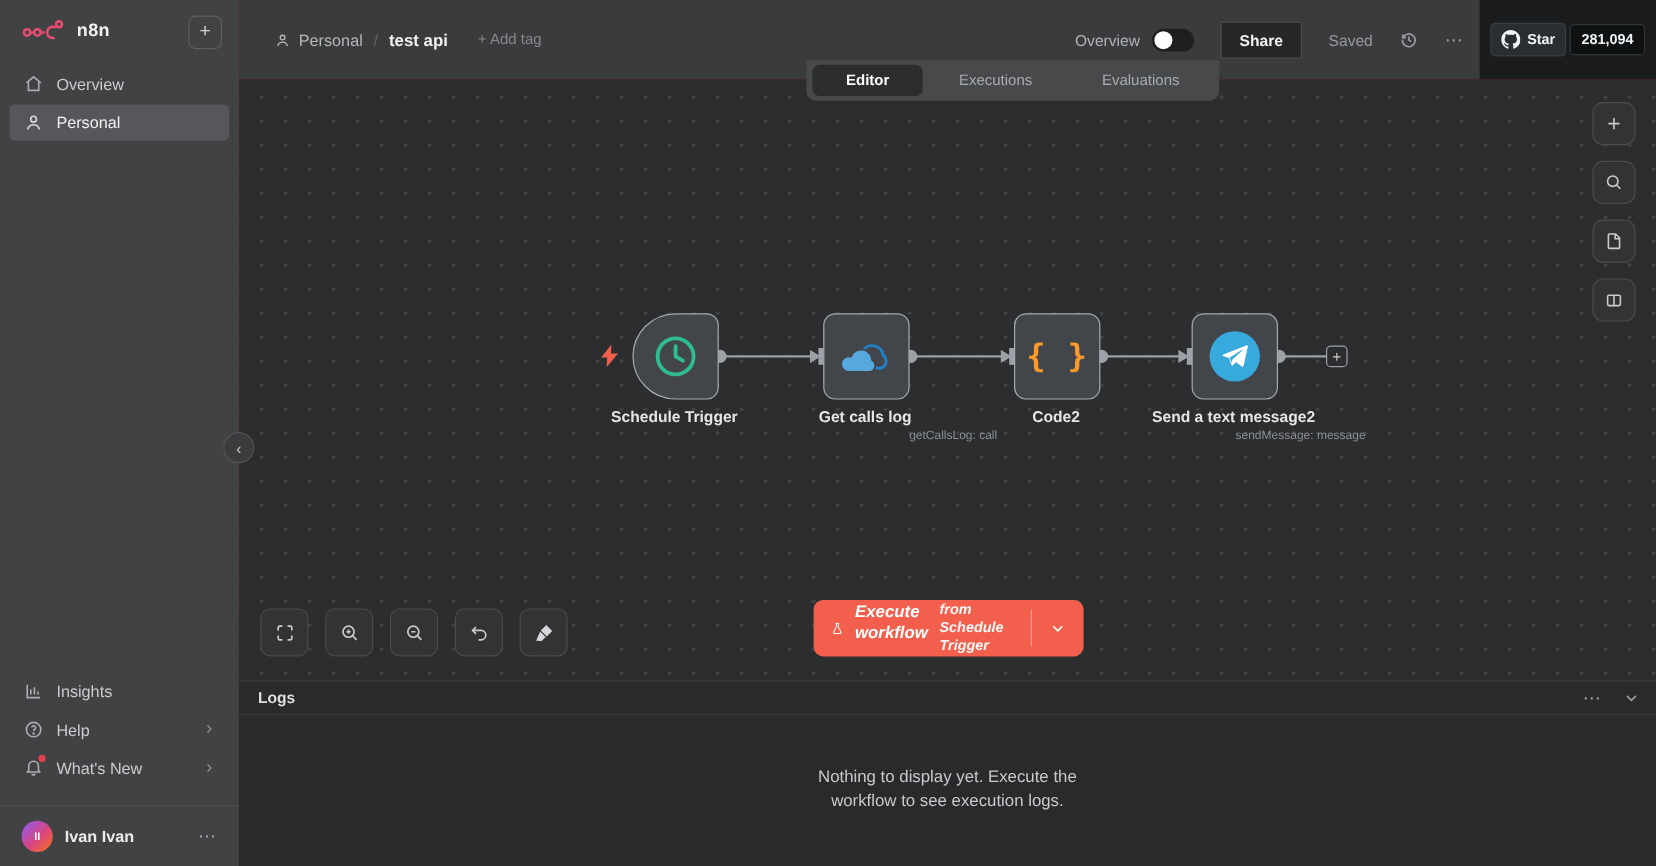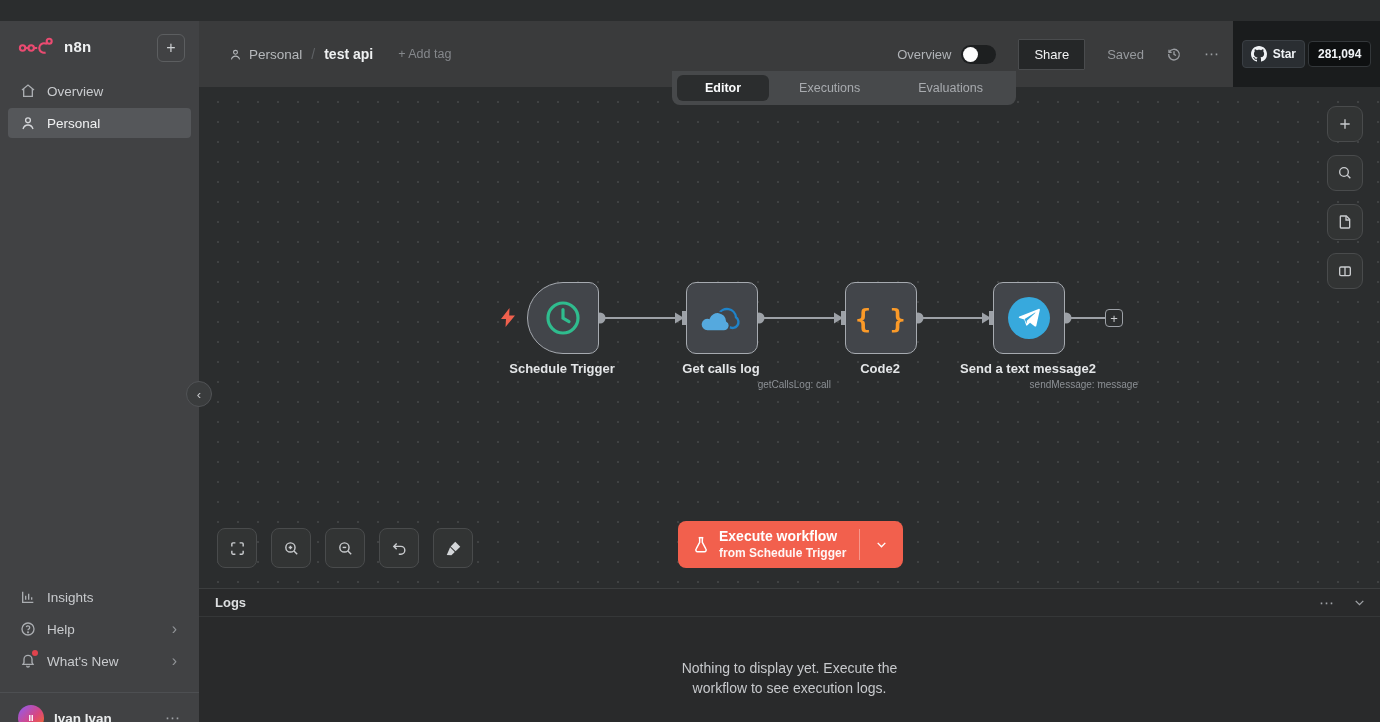--- a/index.html
+++ b/index.html
@@ -1,17 +1,17 @@
 <!DOCTYPE html>
 <html><head>
 <meta charset="utf-8">
 <style>
   * { margin:0; padding:0; box-sizing:border-box; }
   html,body { width:1380px; height:722px; background:#2b2d2e; font-family:"Liberation Sans", sans-serif; overflow:hidden; }
-  .app { position:relative; width:1380px; height:518px; background:#b91c1c;margin-top:21px; }
+  .app { position:relative; width:1380px; height:518px; background:#b91c1c; }
 
   
   .sidebar { position:absolute; left:0; top:0; width:199px; height:722px; background:#414244; z-index:5; }
   .brand-row { position:absolute; left:18px; top:14px; display:flex; align-items:center; gap:8px; }
   .brand-name { color:#eef0f1; font-size:15px; font-weight:700; letter-spacing:.3px; }
   .new-wf-btn { position:absolute; left:157px; top:13px; width:28px; height:28px; border:1px solid #5c5e60; border-radius:6px; color:#cdd0d3; font-size:16px; display:flex; align-items:center; justify-content:center; cursor:pointer; }
   .side-item { position:absolute; left:8px; right:8px; height:30px; display:flex; align-items:center; gap:11px; padding-left:12px; color:#c9cbce; font-size:13.5px; border-radius:4px; cursor:pointer; }
   .side-item svg { flex:0 0 auto; }
   .side-item.active { background:#55575a; color:#f0f1f2; }
   .side-item .chev { position:absolute; right:14px; color:#8f9296; font-size:16px; line-height:1; }
@@ -31,21 +31,21 @@
   .breadcrumb { position:absolute; left:30px; top:0; height:66px; display:flex; align-items:center; gap:9px; }
   .bc-project { color:#b5b8bb; font-size:13.5px; display:flex; align-items:center; gap:7px; cursor:pointer; }
   .bc-sep { color:#5f6265; font-size:14px; }
   .bc-title { color:#eef0f1; font-size:14px; font-weight:700; cursor:text; }
   .bc-addtag { color:#85888c; font-size:12.5px; margin-left:16px; cursor:pointer; }
   .header-right { position:absolute; right:160px; top:0; height:66px; display:flex; align-items:center; gap:22px; }
   .status-wrap { display:flex; align-items:center; gap:10px; }
   .status-label { color:#b0b3b7; font-size:13px; }
   .toggle { width:35px; height:19px; border-radius:10px; background:#1d1f20; position:relative; cursor:pointer; }
   .toggle-knob { position:absolute; left:2px; top:2px; width:15px; height:15px; border-radius:50%; background:#fdfdfd; }
-  .share-btn { background:#252728; border:1px solid #4a4c4e; border-radius:1px; color:#f2f3f4; font-size:13px; font-weight:400; padding:7px 15px; cursor:pointer; }
+  .share-btn { background:#252728; border:1px solid #4a4c4e; border-radius:1px; color:#f2f3f4; font-size:13px; font-weight:700; padding:7px 15px; cursor:pointer; }
   .saved-label { color:#96999d; font-size:13px; }
   .icon-btn { color:#9b9ea2; cursor:pointer; display:flex; align-items:center; }
   .github-panel { position:absolute; right:0; top:0; width:147px; height:66px; background:#1a1c1d; display:flex; align-items:center; justify-content:center; gap:3px; }
   .gh-star { display:flex; align-items:center; gap:6px; background:#2a2e32; border:1px solid #3a3f44; border-radius:4px; padding:5px 8px; cursor:pointer; }
   .gh-star-label { color:#f0f3f6; font-size:12px; font-weight:700; }
   .gh-count { background:#0e1011; border:1px solid #33373a; border-radius:4px; padding:5px 9px; color:#f0f3f6; font-size:12px; font-weight:700; cursor:pointer; }
 
   
   .tabbar { position:absolute; left:672px; top:50px; height:34px; background:#47494b; border-radius:0 0 8px 8px; display:flex; align-items:center; padding:0 5px; gap:2px; z-index:6; }
   .tab { font-size:12.5px; color:#a8abaf; padding:6px 28px; border-radius:6px; cursor:pointer; white-space:nowrap; }
@@ -66,21 +66,21 @@
   .add-node-sq { position:absolute; left:906px; top:222px; width:18px; height:18px; border:1.7px solid #9da1a7; border-radius:4px; background:#2b2d2e; color:#c9cbce; font-size:13px; display:flex; align-items:center; justify-content:center; z-index:2; cursor:pointer; }
   .bolt { position:absolute; left:301px; top:221px; z-index:2; }
 
   
   .tool-btn { position:absolute; width:40px; height:40px; background:#323434; border:1px solid #494b4c; border-radius:8px; display:flex; align-items:center; justify-content:center; color:#c9cbce; cursor:pointer; z-index:3; }
   .tool-btn.small { width:36px; height:36px; border-radius:9px; }
 
   
   .exec-btn { position:absolute; left:479px; top:434px; width:225px; height:47px; border-radius:8px; display:flex; align-items:stretch; z-index:3; cursor:pointer; color:#fff; }
   .exec-main { flex:1; display:flex; align-items:center; gap:10px; padding-left:15px; }
-  .exec-texts { display:flex; flex-direction:column; line-height:1.25; }
+  .exec-texts { display:flex; flex-direction:row; line-height:1.25;font-style:italic; }
   .exec-label { font-size:14px; font-weight:700; }
   .exec-sublabel { font-size:12px; font-weight:600; opacity:.95; }
   .exec-split { width:1px; background:rgba(255,255,255,.35); margin:8px 0; }
   .exec-caret { width:43px; display:flex; align-items:center; justify-content:center; }
 
   
   .logs { position:absolute; left:199px; top:567px; right:0; height:155px; background:#292a2b; border-top:1px solid #3c3e3f; z-index:4; }
   .logs-header { position:relative; height:28px; display:flex; align-items:center; padding:0 16px; border-bottom:1px solid #353738; }
   .logs-title { color:#dddfe1; font-size:13px; font-weight:700; }
   .logs-actions { position:absolute; right:14px; display:flex; align-items:center; gap:18px; color:#9fa2a6; }

